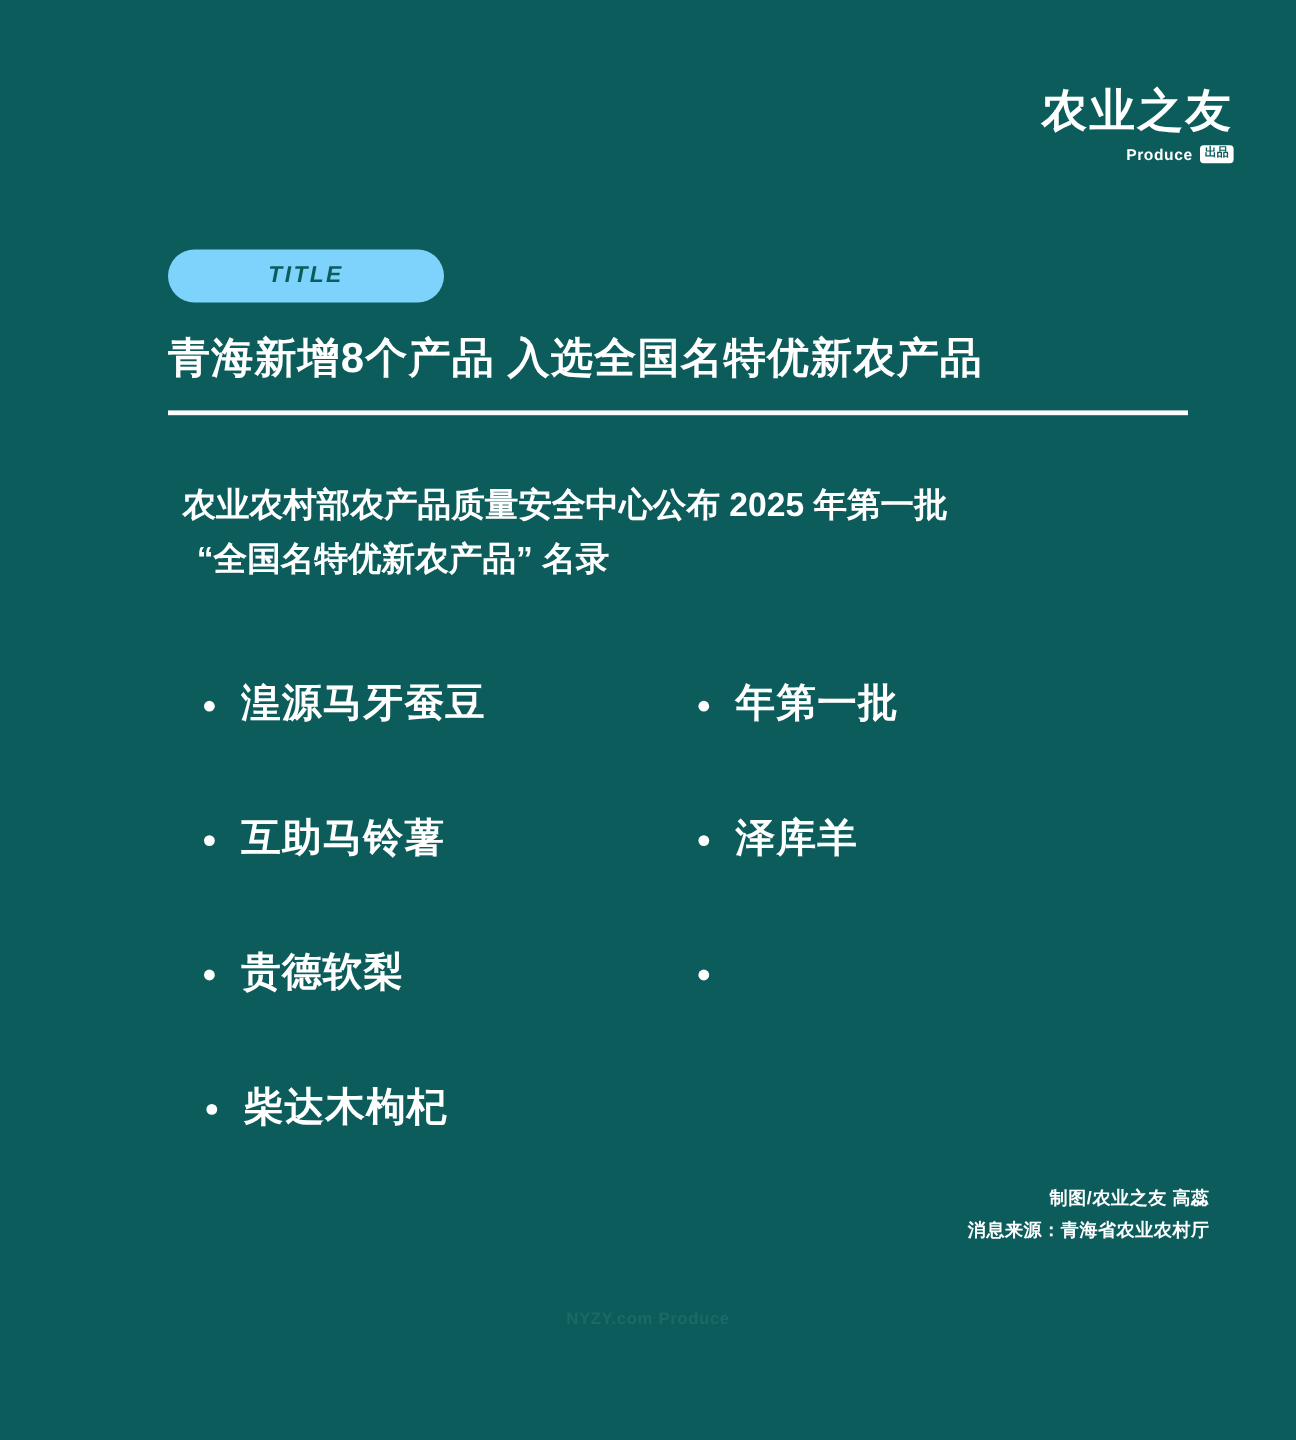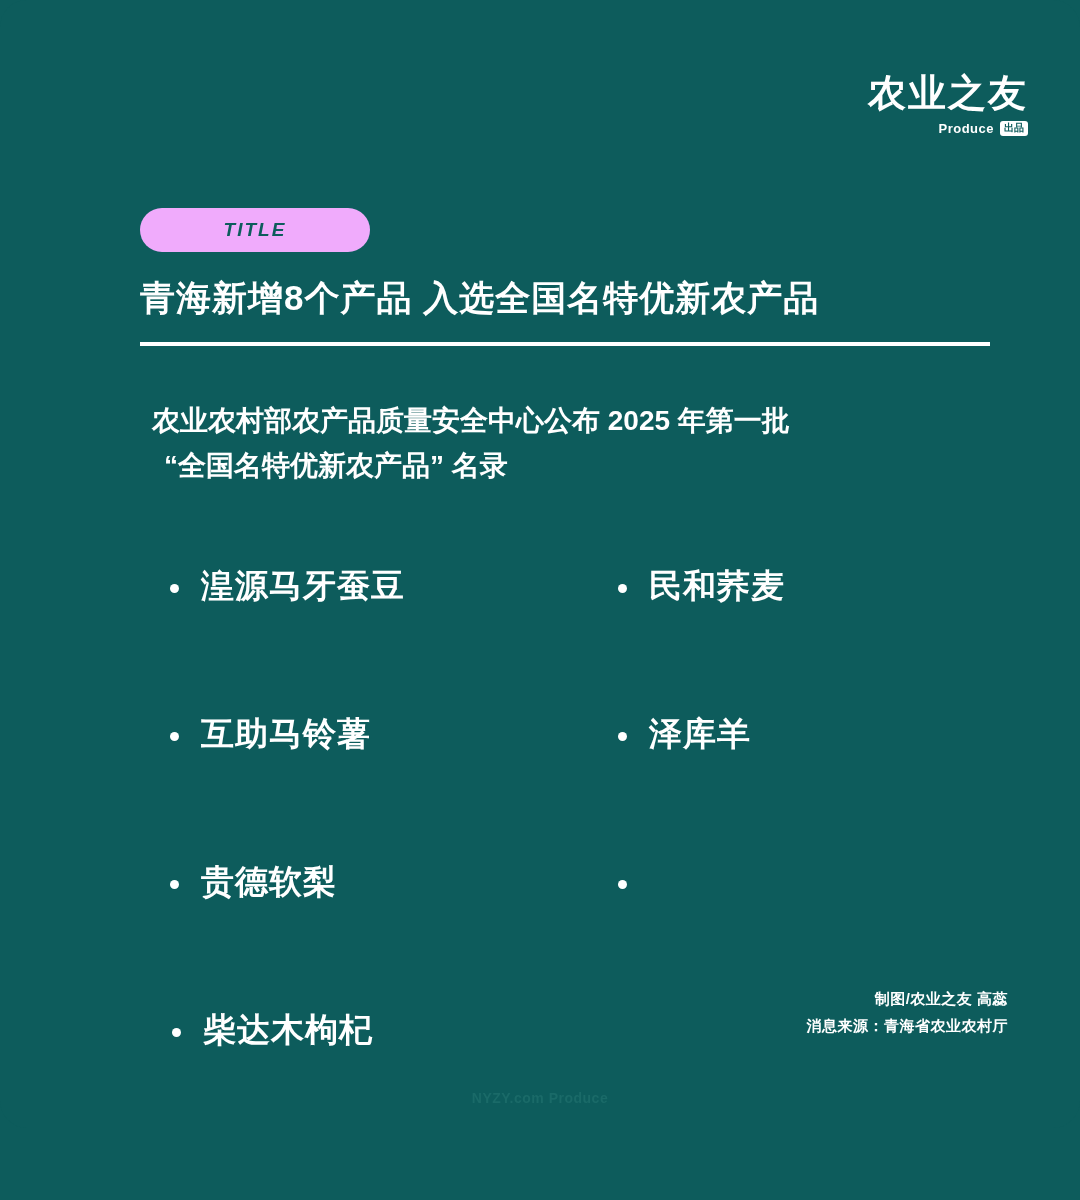--- a/index.html
+++ b/index.html
@@ -61,21 +61,21 @@
     line-height: 1;
   }
 
   
   .title-tag {
     position: absolute;
     left: 140px;
     top: 208px;
     width: 230px;
     height: 44px;
-    background: #f0abfc;
+    background: #7dd3fc;
     border-radius: 22px;
     display: flex;
     align-items: center;
     justify-content: center;
   }
   .title-tag span {
     color: #0d5c5c;
     font-size: 19px;
     font-weight: bold;
     font-style: italic;
@@ -116,21 +116,20 @@
   
   .list {
     position: absolute;
     left: 150px;
     top: 558px;
     width: 800px;
     display: grid;
     grid-template-columns: 410px 390px;
     grid-auto-rows: 112px;
     align-items: start;
-    gap: 36px;
   }
   .item {
     display: flex;
     align-items: flex-start;
     gap: 22px;
     padding-top: 10px;
   }
   .item .dot {
     width: 9px;
     height: 9px;
@@ -199,21 +198,21 @@
   </div>
 
   <div class="list">
 
     <div class="item col1">
       <span class="dot"></span>
       <span class="txt">湟源马牙蚕豆</span>
     </div>
     <div class="item col2">
       <span class="dot"></span>
-      <span class="txt">民和荞麦</span>
+      <span class="txt">年第一批</span>
     </div>
 
     <div class="item col1">
       <span class="dot"></span>
       <span class="txt">互助马铃薯</span>
     </div>
     <div class="item col2">
       <span class="dot"></span>
       <span class="txt">泽库羊</span>
     </div>

